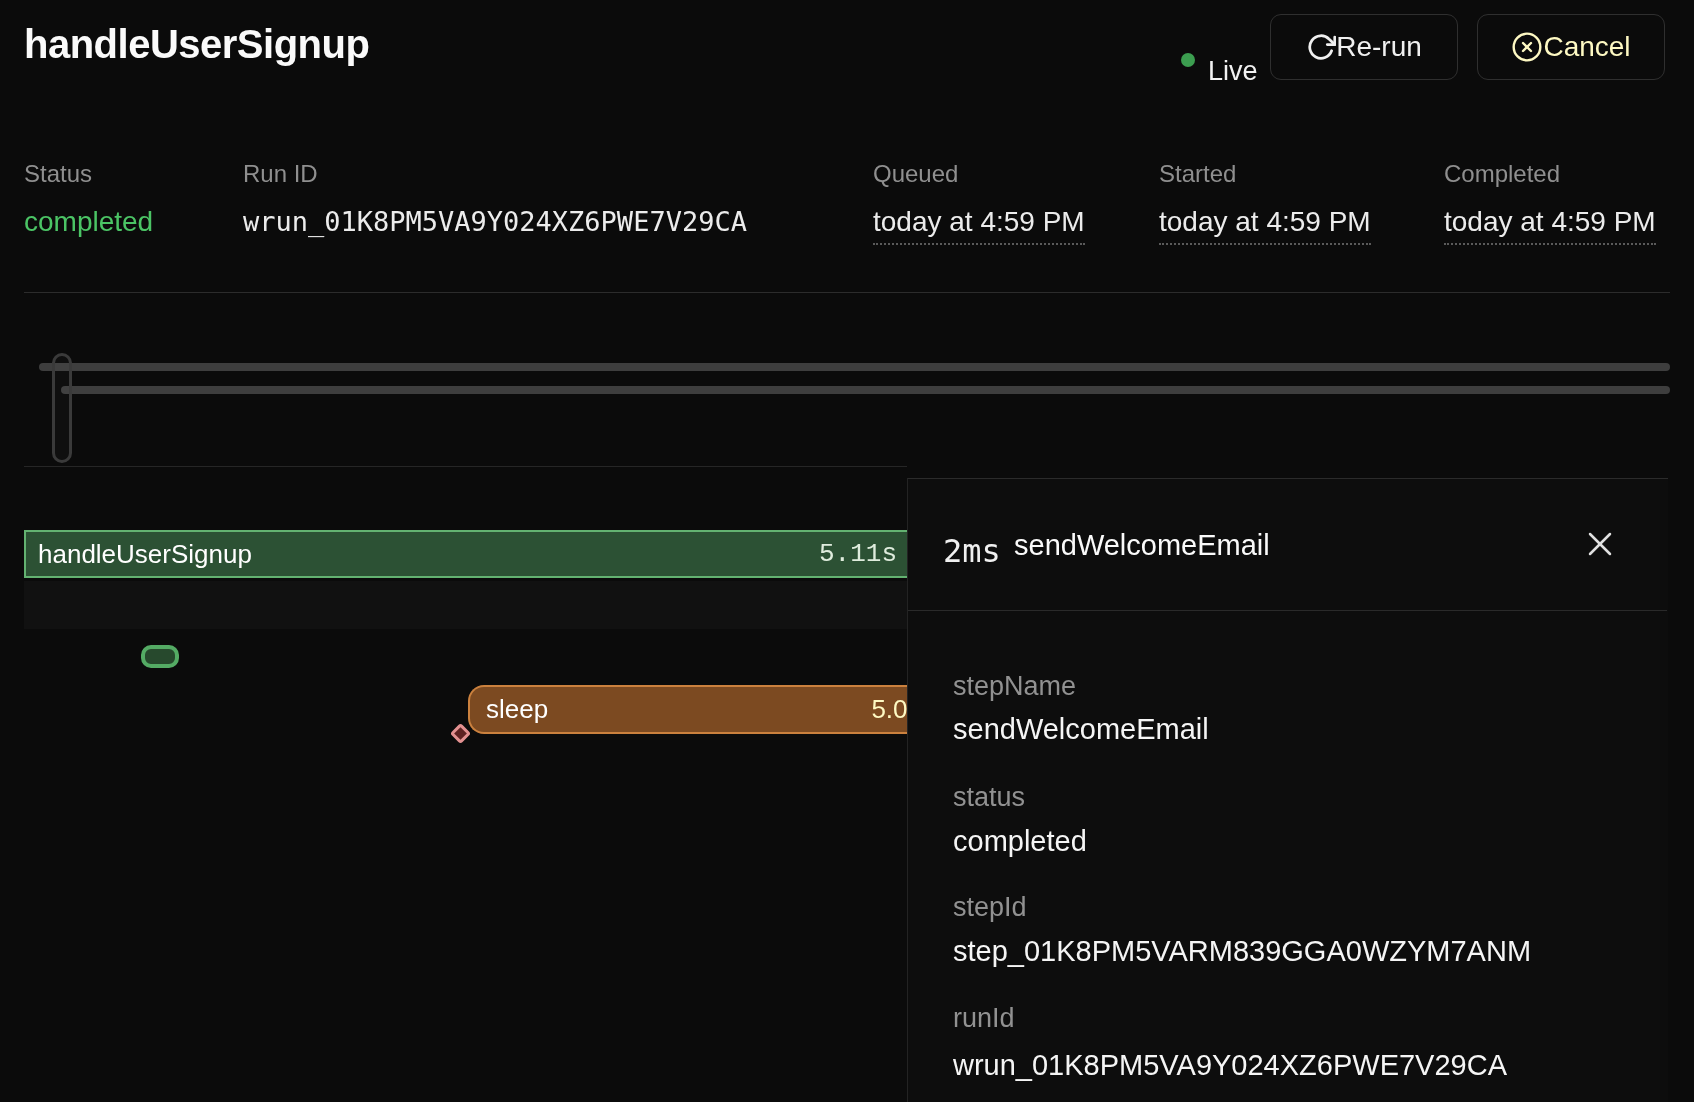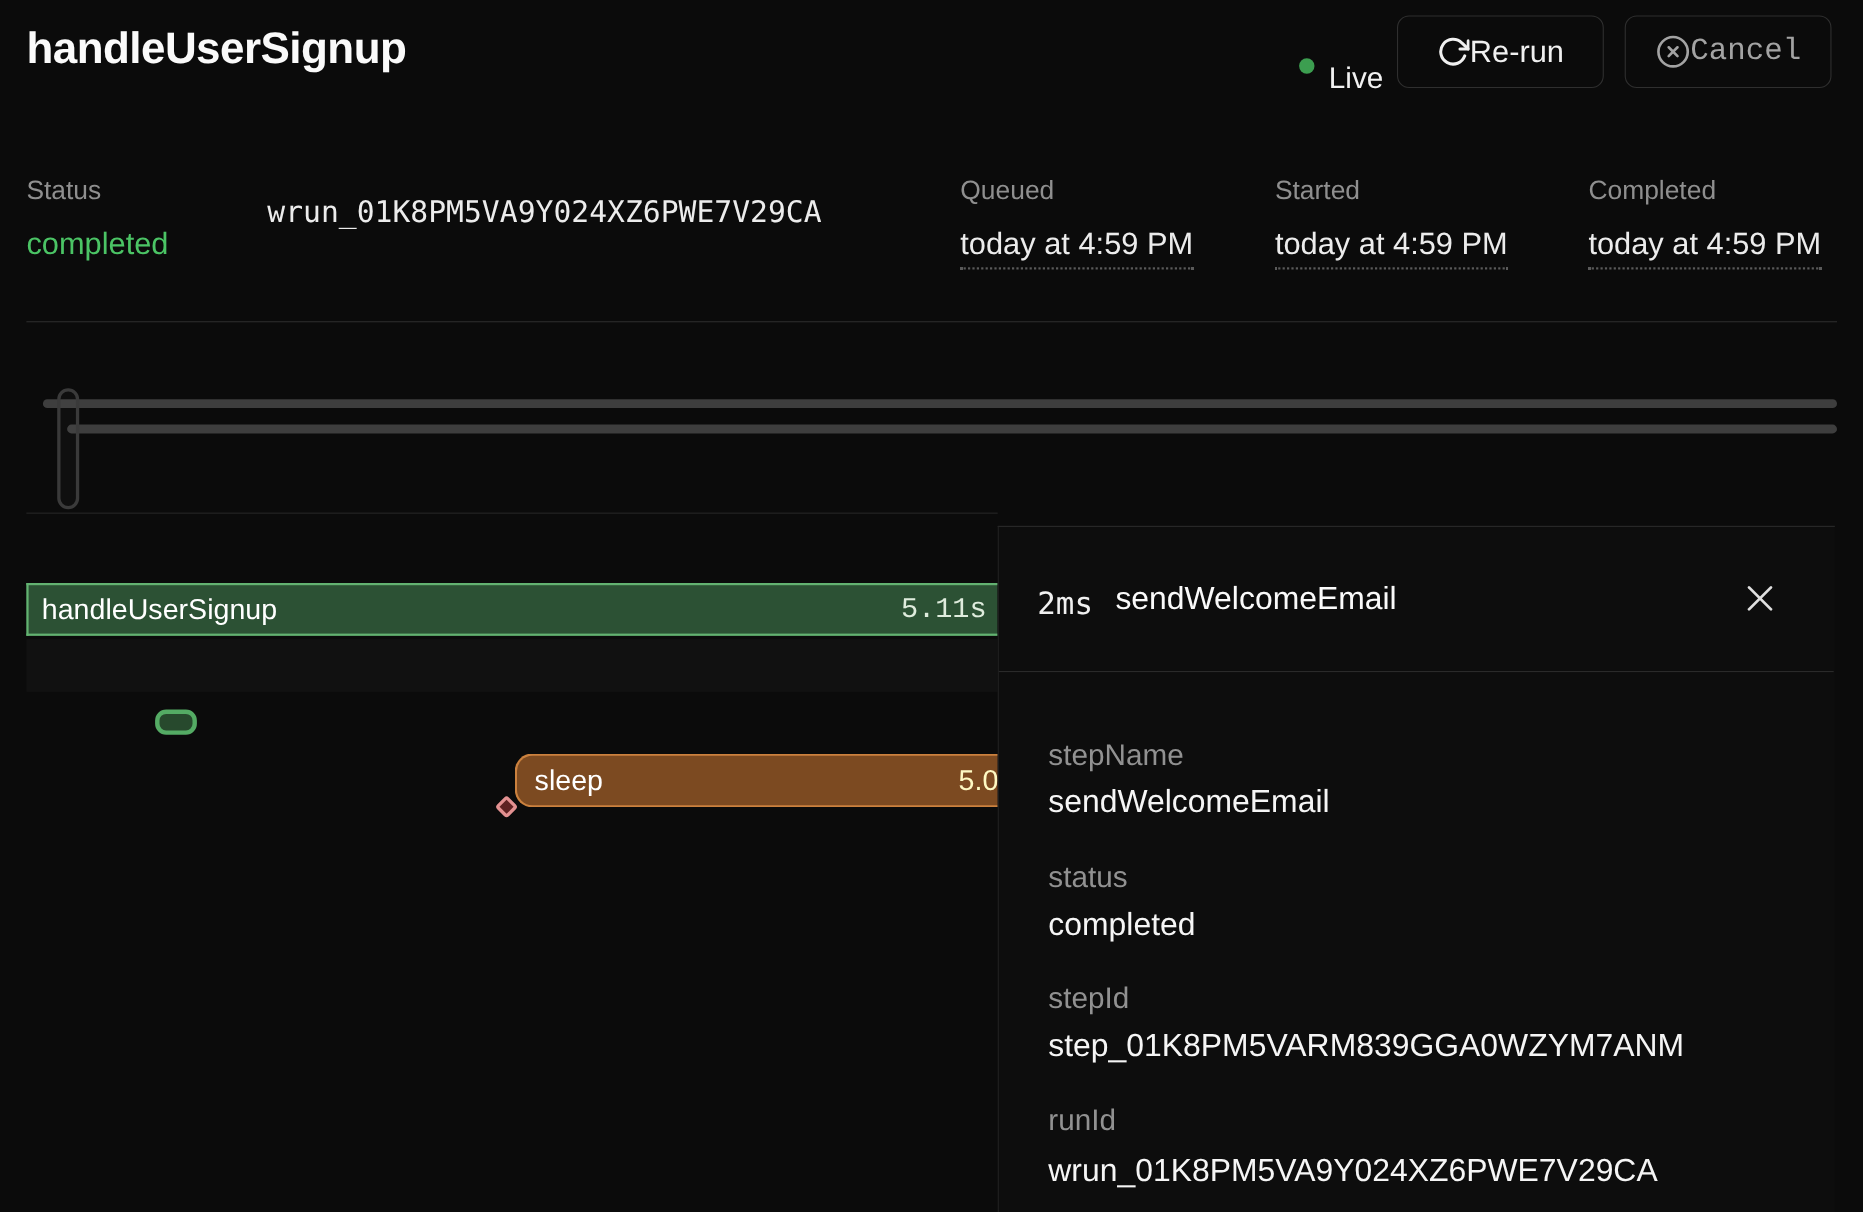--- a/index.html
+++ b/index.html
@@ -10,21 +10,21 @@
   
   .page-title{left:24px;top:22px;font-size:40px;font-weight:bold;letter-spacing:-0.5px;color:#fafafa;}
   .live-wrap{left:1181px;top:32px;display:flex;align-items:center;gap:13px;}
   .live-dot{width:14px;height:14px;border-radius:50%;}
   .live-text{font-size:27px;color:#f2f2f2;margin-top:24px;}
   .btn{position:absolute;top:14px;height:66px;background:transparent;border:1px solid #2f2f2f;
        border-radius:11px;display:flex;align-items:center;justify-content:center;
        font-family:"Liberation Sans",sans-serif;font-size:28px;cursor:pointer;padding:0;}
   .btn svg{display:block;}
   .btn-rerun{left:1270px;width:188px;color:#f0f0f0;}
-  .btn-cancel{left:1477px;width:188px;color:#a3a3a3;font-family:Liberation Mono, monospace;}
+  .btn-cancel{left:1477px;width:188px;color:#fef9c3;}
 
   
   .meta-col{position:absolute;top:160px;}
   .meta-label{font-size:24px;color:#8f8f8f;}
   .meta-value{margin-top:18px;font-size:28px;color:#ececec;display:inline-block;}
   .meta-value.green{color:#4bc465;}
   .meta-value.mono{font-family:"DejaVu Sans Mono",monospace;font-size:27px;}
   .meta-value.tip{border-bottom:2px dotted #5a5a5a;padding-bottom:5px;}
   .col-status{left:24px;}  .col-runid{left:243px;}
   .col-queued{left:873px;} .col-started{left:1159px;} .col-completed{left:1444px;}
@@ -54,21 +54,21 @@
               padding:0 12px 0 16px;margin-left:40px;}
   .span-dur-orange{font-size:26px;color:#fef9c3;}
   .marker-diamond{left:453px;top:726px;width:15px;height:15px;background:#5e2222;
                   border:3px solid #e39191;border-radius:3px;box-sizing:border-box;
                   transform:rotate(45deg);z-index:3;cursor:pointer;}
 
   
   .panel{left:907px;top:478px;width:760px;height:624px;background:#0d0d0d;
          border-top:1px solid #2b2b2b;border-left:1px solid #232323;z-index:5;}
   .panel-duration{position:absolute;left:35px;top:53px;font-family:"DejaVu Sans Mono",monospace;
-                  font-size:28px;color:#f0f0f0;}
+                  font-size:32px;color:#f0f0f0;}
   .panel-title{position:absolute;left:106px;top:50px;font-size:29px;color:#fafafa;}
   .panel-close{position:absolute;left:676px;top:50px;width:32px;height:32px;background:transparent;
                border:0;padding:0;color:#e0e0e0;cursor:pointer;}
   .panel-divider{position:absolute;left:0;top:131px;width:759px;height:1px;background:#2a2a2a;}
   .field-label{position:absolute;left:45px;font-size:27px;color:#919191;}
   .field-value{position:absolute;left:45px;font-size:29px;color:#f5f5f5;white-space:nowrap;}
 </style>
 </head>
 <body>
 
@@ -100,20 +100,21 @@
       </svg>
     </span>
     <span>Cancel</span>
   </button>
 
   <div class="meta-col col-status">
     <div class="meta-label">Status</div>
     <div class="meta-value green">completed</div>
   </div>
   <div class="meta-col col-runid">
+    <div class="meta-label">Run ID</div>
     <div class="meta-value mono">wrun_01K8PM5VA9Y024XZ6PWE7V29CA</div>
   </div>
   <div class="meta-col col-queued">
     <div class="meta-label">Queued</div>
     <div class="meta-value tip">today at 4:59 PM</div>
   </div>
   <div class="meta-col col-started">
     <div class="meta-label">Started</div>
     <div class="meta-value tip">today at 4:59 PM</div>
   </div>

